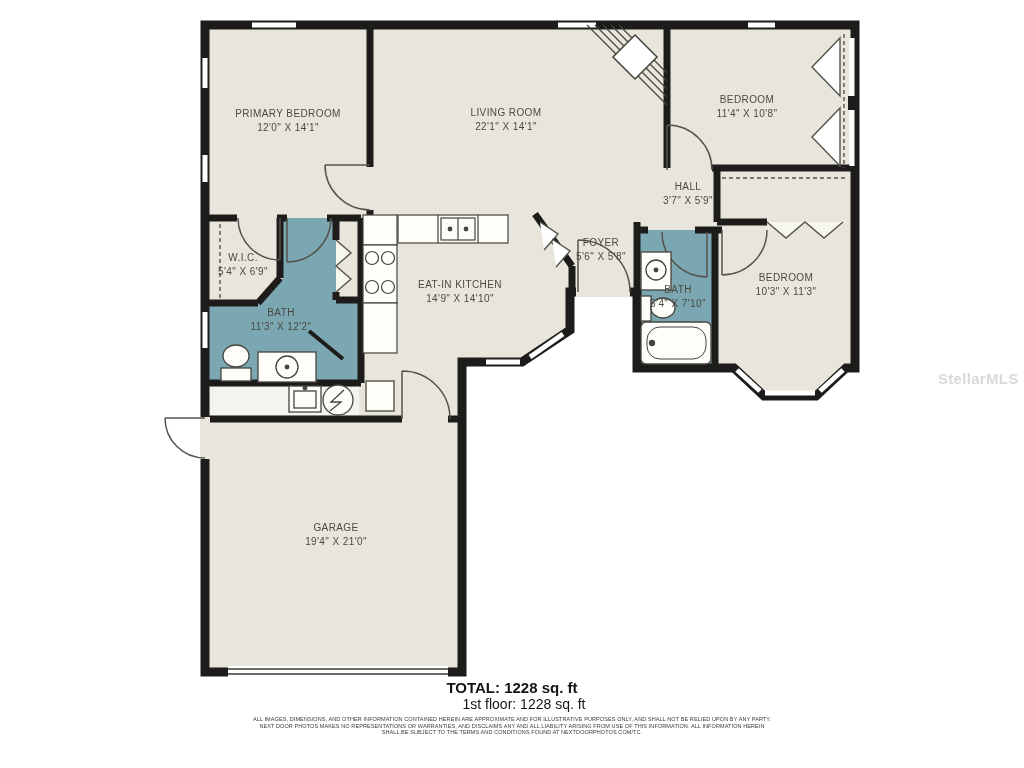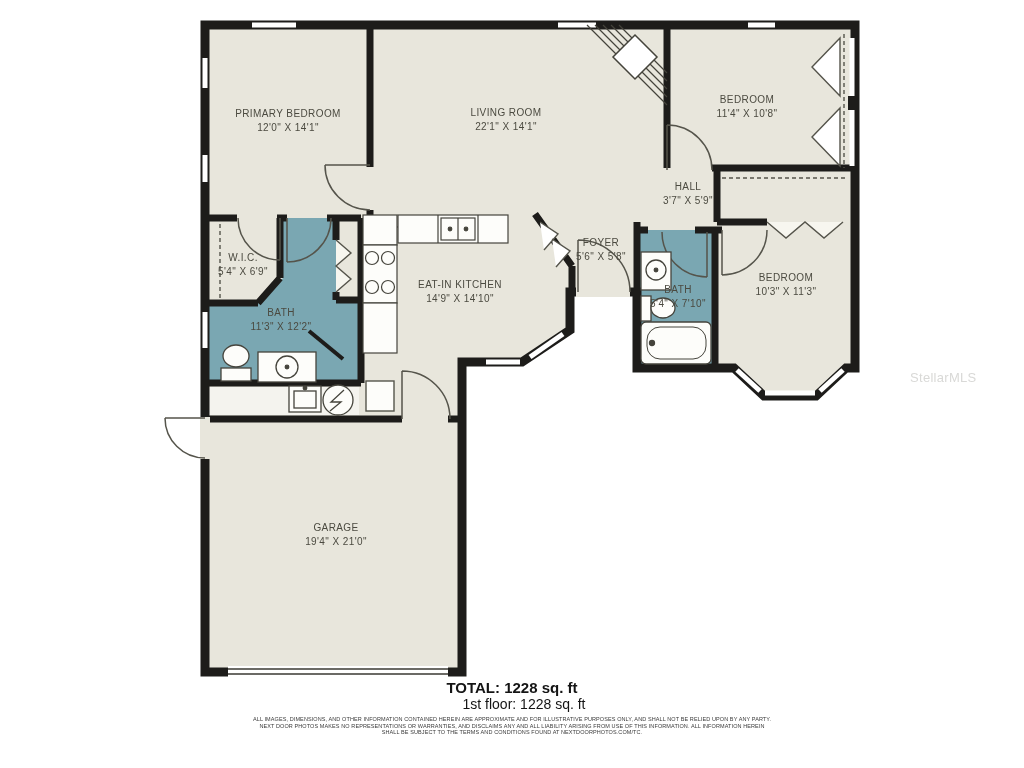--- a/index.html
+++ b/index.html
@@ -2,22 +2,22 @@
 <html><head>
 <meta charset="utf-8">
 <style>
   html,body{margin:0;padding:0;background:#ffffff;width:1024px;height:768px;overflow:hidden;
     font-family:"Liberation Sans", sans-serif;}
   .canvas{position:relative;width:1024px;height:768px;background:#ffffff;}
   svg{position:absolute;left:0;top:0;}
   svg text{font-family:"Liberation Sans", sans-serif;fill:#4b4a40;letter-spacing:.4px;}
   .room-name{font-size:10px;}
   .room-dims{font-size:10px;}
-  .watermark{position:absolute;left:910px;top:370px;font-size:13px;color:#d9d9d7;
-    letter-spacing:.3px;}
+  .watermark{position:absolute;left:938px;top:370px;font-size:15px;color:#d9d9d7;
+    letter-spacing:.3px;font-weight:bold;}
   .summary{position:absolute;left:0;top:679px;width:1024px;text-align:center;color:#141414;}
   .summary .total{font-size:15px;font-weight:bold;line-height:17px;}
   .summary .floor1{font-size:14px;line-height:16px;padding-left:24px;}
   .summary .excluded{font-size:14px;line-height:16px;}
   .disclaimer{margin-top:4px;font-size:5.5px;line-height:6.5px;color:#3a3a3a;letter-spacing:.1px;}
 </style>
 </head>
 <body>
 
 <div class="canvas">

